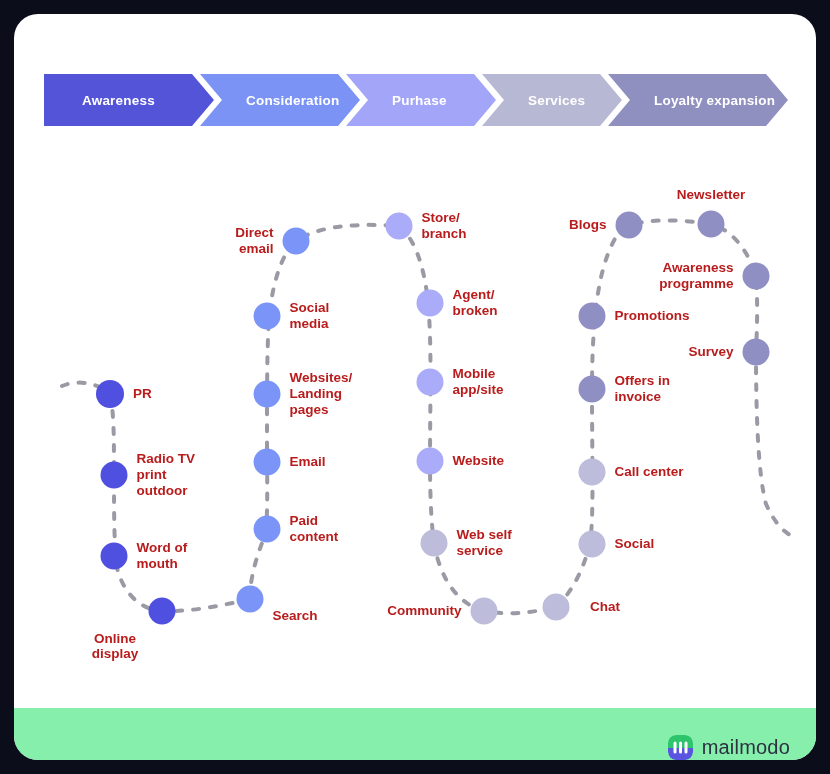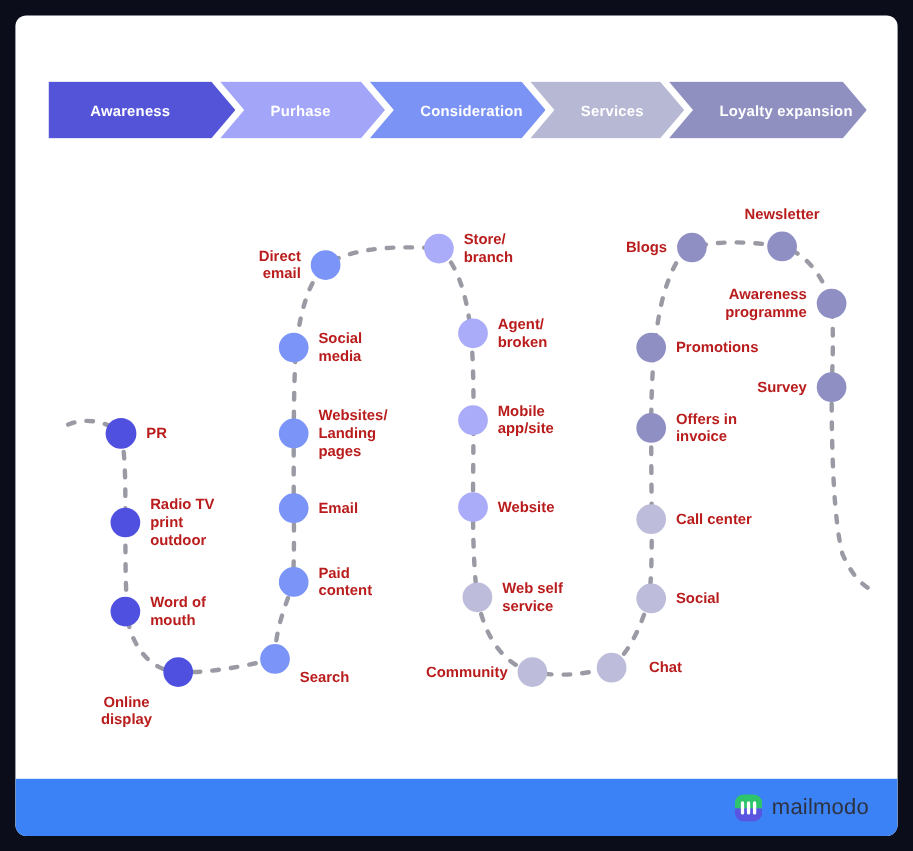--- a/index.html
+++ b/index.html
@@ -6,21 +6,21 @@
   body{width:830px;height:774px;font-family:"Liberation Sans",sans-serif;}
 
   #frame{
     position:relative;width:830px;height:774px;
     background:#0b0e1a;
     box-sizing:border-box;
     padding:14px;
   }
   #card{
     position:relative;width:802px;height:746px;
-    background:#ffffff;border-radius:10px;overflow:hidden;
+    background:#ffffff;border-radius:24px;overflow:hidden;
   }
 
   
   #stages{
     position:absolute;left:30px;top:60px;width:750px;height:52px;
     display:flex;
   }
   .stage{
     position:relative;height:52px;
     display:flex;align-items:center;
@@ -54,43 +54,43 @@
     line-height:1.18;white-space:pre-line;
   }
   .lbl-right{transform:translateY(-50%);}
   .lbl-above{transform:translate(-50%,-100%);text-align:center;}
   .lbl-below{transform:translate(-50%,0);text-align:center;}
   .lbl-above-left{transform:translate(-100%,-50%);text-align:right;}
 
   
   #footer{
     position:absolute;left:0;bottom:0;width:802px;height:52px;
-    background:#3b82f6;
-    display:flex;align-items:center;justify-content:flex-end;
+    background:#86efac;
+    display:flex;align-items:flex-end;justify-content:flex-end;
     padding-right:26px;box-sizing:border-box;
   }
   #brand{display:flex;align-items:center;gap:9px;}
   #brand-mark{width:25px;height:25px;border-radius:8px;position:relative;overflow:hidden;}
   #brand-name{font-size:20px;color:#2d3140;font-weight:500;letter-spacing:.2px;}
 </style>
 </head>
 <body>
 
 <div id="frame">
   <div id="card">
 
     <div id="stages">
         <div class="stage first" style="background: rgb(84, 84, 216); width: 170px; margin-left: 0px; padding-left: 38px; z-index: 10;">
           <span class="stage-label">Awareness</span>
         </div>
+        <div class="stage chev" style="background: rgb(122, 147, 244); width: 160px; margin-left: -14px; padding-left: 46px; z-index: 9;">
+          <span class="stage-label">Consideration</span>
+        </div>
         <div class="stage chev" style="background: rgb(163, 166, 248); width: 150px; margin-left: -14px; padding-left: 46px; z-index: 8;">
           <span class="stage-label">Purhase</span>
-        </div>
-        <div class="stage chev" style="background: rgb(122, 147, 244); width: 160px; margin-left: -14px; padding-left: 46px; z-index: 9;">
-          <span class="stage-label">Consideration</span>
         </div>
         <div class="stage chev" style="background: rgb(183, 184, 212); width: 140px; margin-left: -14px; padding-left: 46px; z-index: 7; align-items: center;">
           <span class="stage-label">Services</span>
         </div>
         <div class="stage last" style="background: rgb(143, 143, 192); width: 180px; margin-left: -14px; padding-left: 46px; z-index: 6;">
           <span class="stage-label">Loyalty expansion</span>
         </div>
       </div>
 
     <div id="journey">

